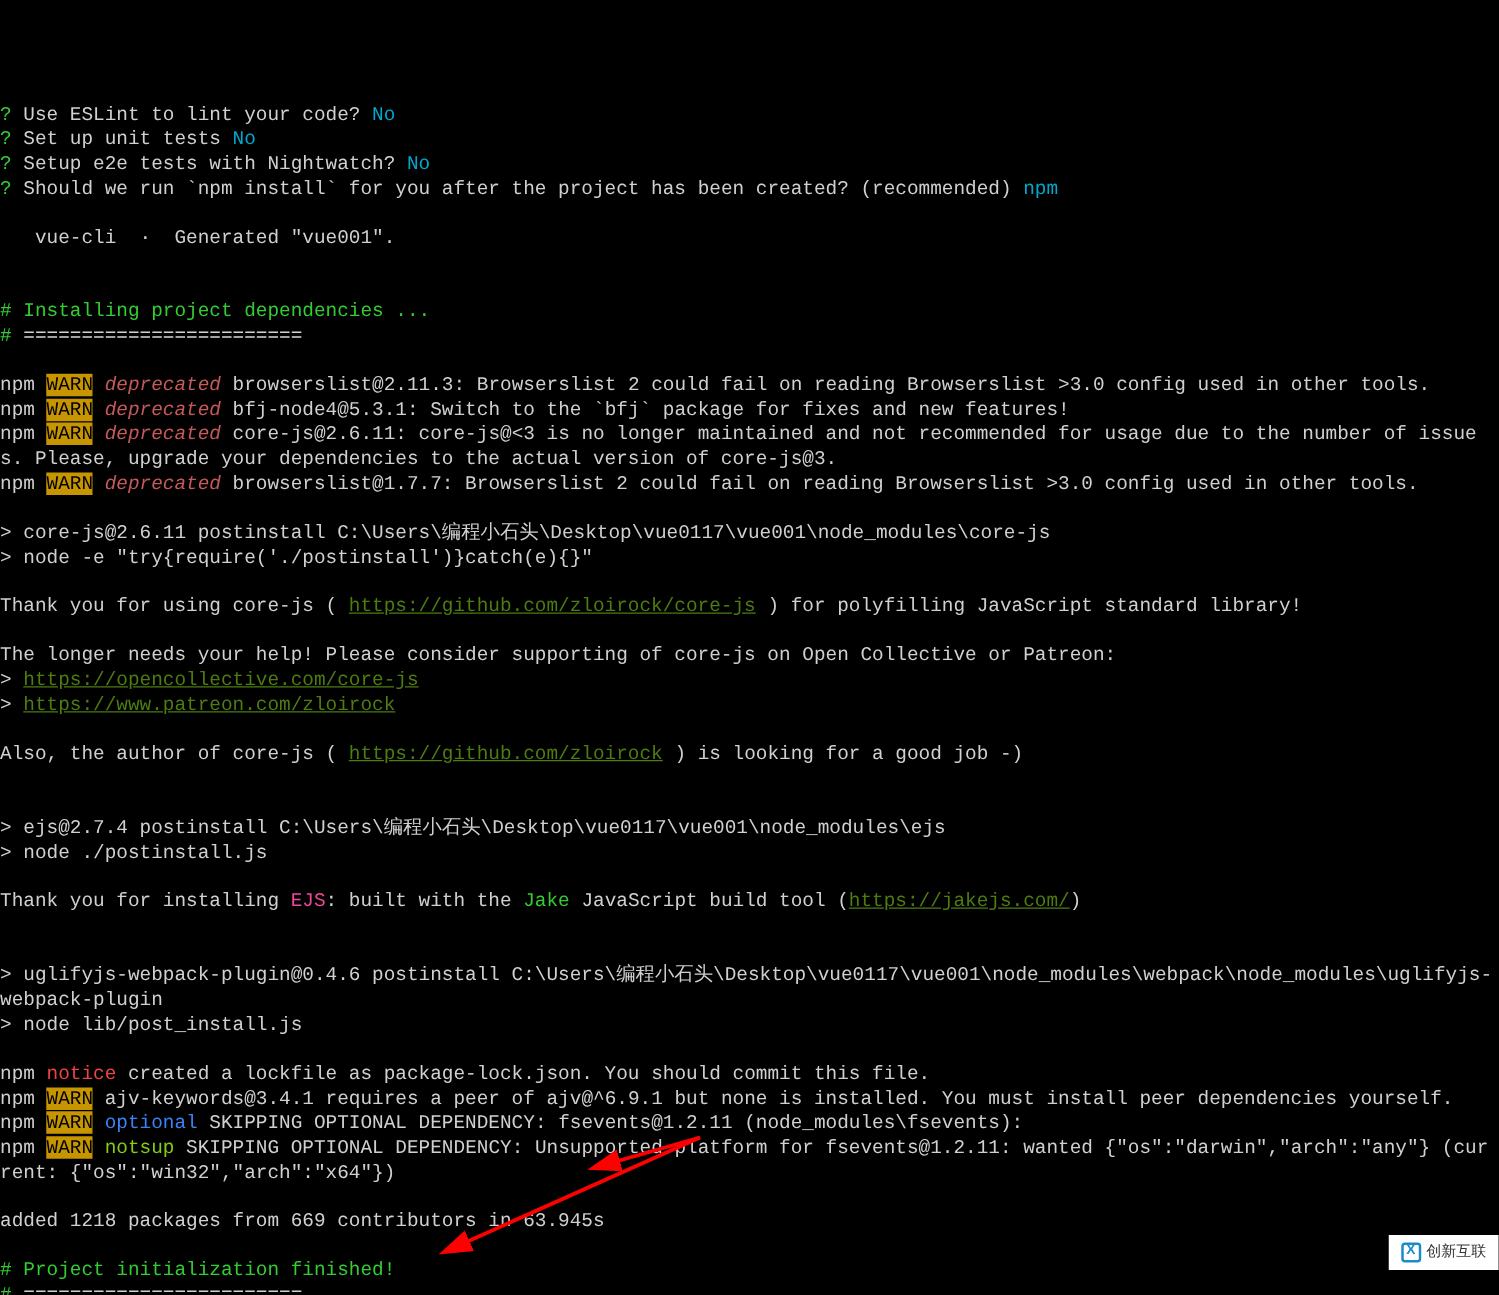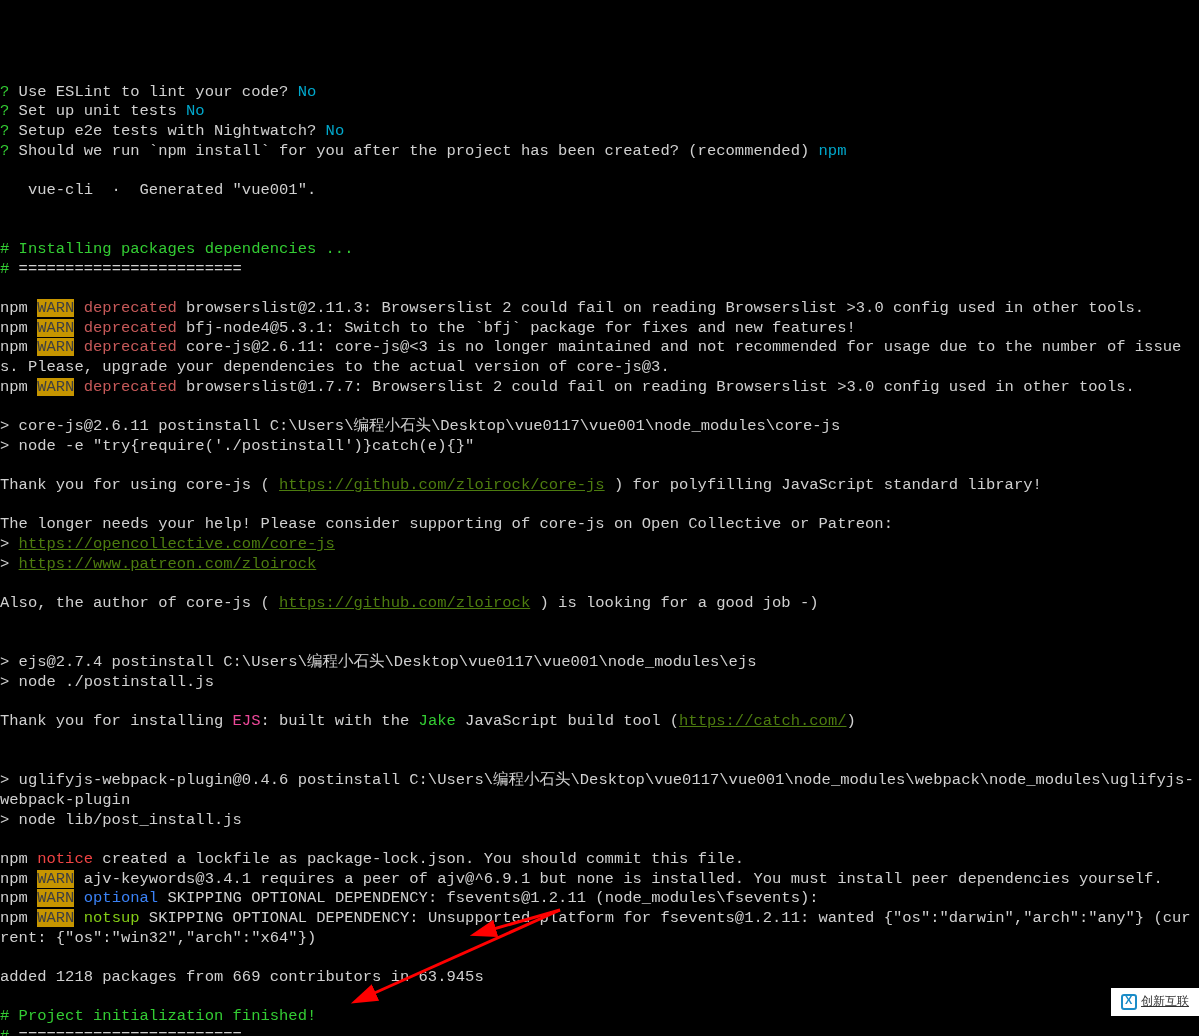--- a/index.html
+++ b/index.html
@@ -14,42 +14,41 @@
       padding: 4px 0;
       width: 1199px;
       height: 1036px;
       overflow: hidden;
       position: relative;
     }
     .q { color: #33cc33; }
     .ans { color: #00a8cc; }
     .hash { color: #33cc33; }
     .heading { color: #33cc33; }
-    .warn { background: #c69500; color: #404040; }
-    .dep { color: #c65959; }
+    .warn { background: #c69500; color: #000000; }
+    .dep { color: #c65959; font-style: italic; }
     .url { color: #4d7c0f; text-decoration: underline; }
     .ejs { color: #ec4899; }
     .jake { color: #33cc33; }
     .notice { color: #ef4444; }
     .opt { color: #3b82f6; }
     .notsup { color: #84cc16; }
     .gt { color: #d0d0d0; }
     .watermark {
       position: absolute;
       right: 0;
       bottom: 20px;
       background: #ffffff;
       color: #333;
       font-size: 12px;
       padding: 6px 10px;
       font-family: sans-serif;
       display: flex;
       align-items: center;
       gap: 4px;
-      text-decoration: underline;
     }
     .watermark-icon {
       width: 16px;
       height: 16px;
       border: 2px solid #1a8cc8;
       border-radius: 3px;
       display: inline-block;
       position: relative;
     }
     .watermark-icon::after {
@@ -74,21 +73,21 @@
 
 
 <div><span class="q">?</span><span> Use ESLint to lint your code? </span><span class="ans">No</span>
 <span class="q">?</span><span> Set up unit tests </span><span class="ans">No</span>
 <span class="q">?</span><span> Setup e2e tests with Nightwatch? </span><span class="ans">No</span>
 <span class="q">?</span><span> Should we run `npm install` for you after the project has been created? (recommended) </span><span class="ans">npm</span>
 
 <span>   vue-cli  ·  Generated "vue001".</span>
 
 
-<span class="hash">#</span><span class="heading"> Installing packages dependencies ...</span>
+<span class="hash">#</span><span class="heading"> Installing project dependencies ...</span>
 <span class="hash">#</span><span> ========================</span>
 
 <span>npm </span><span class="warn">WARN</span><span class="dep"> deprecated</span><span> browserslist@2.11.3: Browserslist 2 could fail on reading Browserslist &gt;3.0 config used in other tools.</span>
 <span>npm </span><span class="warn">WARN</span><span class="dep"> deprecated</span><span> bfj-node4@5.3.1: Switch to the `bfj` package for fixes and new features!</span>
 <span>npm </span><span class="warn">WARN</span><span class="dep"> deprecated</span><span> core-js@2.6.11: core-js@&lt;3 is no longer maintained and not recommended for usage due to the number of issues. Please, upgrade your dependencies to the actual version of core-js@3.</span>
 <span>npm </span><span class="warn">WARN</span><span class="dep"> deprecated</span><span> browserslist@1.7.7: Browserslist 2 could fail on reading Browserslist &gt;3.0 config used in other tools.</span>
 
 <span>&gt; core-js@2.6.11 postinstall C:\Users\编程小石头\Desktop\vue0117\vue001\node_modules\core-js</span>
 <span>&gt; node -e "try{require('./postinstall')}catch(e){}"</span>
 
@@ -97,21 +96,21 @@
 <span>The longer needs your help! Please consider supporting of core-js on Open Collective or Patreon:</span>
 <span class="gt">&gt; </span><span class="url">https://opencollective.com/core-js</span>
 <span class="gt">&gt; </span><span class="url">https://www.patreon.com/zloirock</span>
 
 <span>Also, the author of core-js ( </span><span class="url">https://github.com/zloirock</span><span> ) is looking for a good job -)</span>
 
 
 <span>&gt; ejs@2.7.4 postinstall C:\Users\编程小石头\Desktop\vue0117\vue001\node_modules\ejs</span>
 <span>&gt; node ./postinstall.js</span>
 
-<span>Thank you for installing </span><span class="ejs">EJS</span><span>: built with the </span><span class="jake">Jake</span><span> JavaScript build tool (</span><span class="url">https://catch.com/</span><span>)</span>
+<span>Thank you for installing </span><span class="ejs">EJS</span><span>: built with the </span><span class="jake">Jake</span><span> JavaScript build tool (</span><span class="url">https://jakejs.com/</span><span>)</span>
 
 
 <span>&gt; uglifyjs-webpack-plugin@0.4.6 postinstall C:\Users\编程小石头\Desktop\vue0117\vue001\node_modules\webpack\node_modules\uglifyjs-webpack-plugin</span>
 <span>&gt; node lib/post_install.js</span>
 
 <span>npm </span><span class="notice">notice</span><span> created a lockfile as package-lock.json. You should commit this file.</span>
 <span>npm </span><span class="warn">WARN</span><span> ajv-keywords@3.4.1 requires a peer of ajv@^6.9.1 but none is installed. You must install peer dependencies yourself.</span>
 <span>npm </span><span class="warn">WARN</span><span class="opt"> optional</span><span> SKIPPING OPTIONAL DEPENDENCY: fsevents@1.2.11 (node_modules\fsevents):</span>
 <span>npm </span><span class="warn">WARN</span><span class="notsup"> notsup</span><span> SKIPPING OPTIONAL DEPENDENCY: Unsupported platform for fsevents@1.2.11: wanted {"os":"darwin","arch":"any"} (current: {"os":"win32","arch":"x64"})</span>
 

